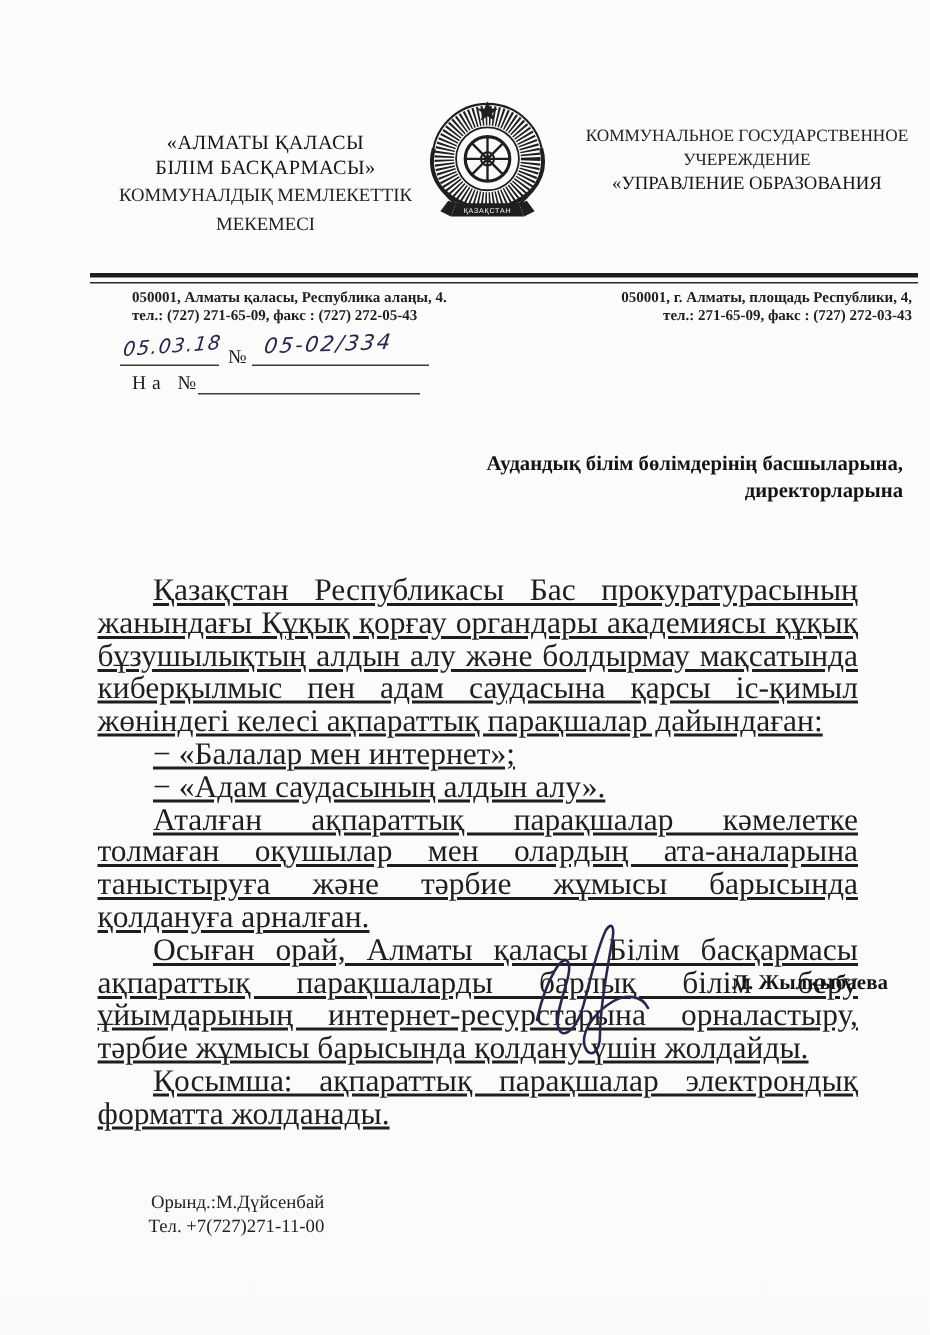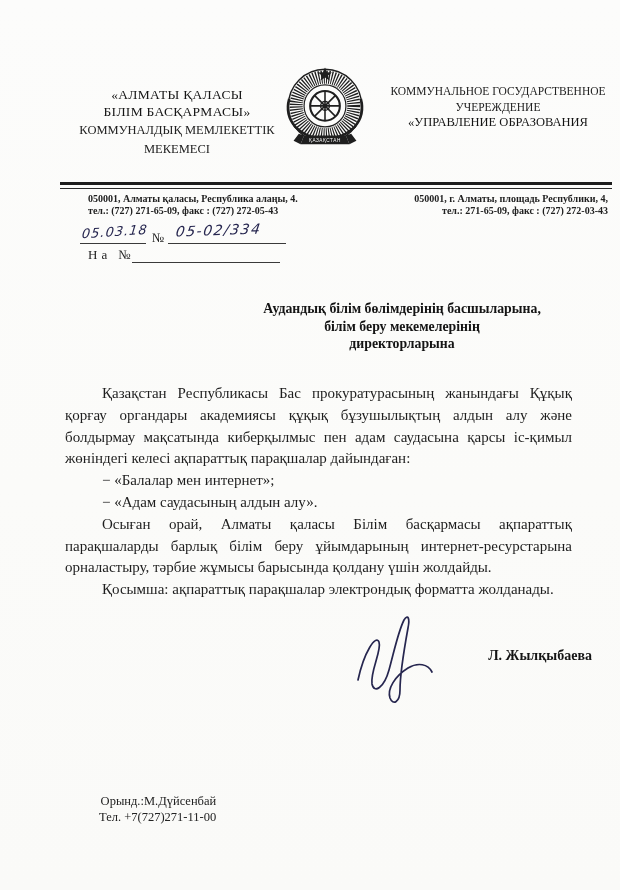--- a/index.html
+++ b/index.html
@@ -27,24 +27,24 @@
   .contact-right{right:12px;top:193px;text-align:right;}
   .hand{font-family:"DejaVu Sans", sans-serif;font-style:italic;color:#26264f;}
   .hand-date{left:82px;top:224px;font-size:13px;transform:rotate(-4deg) skewX(-10deg);letter-spacing:1px;}
   .hand-num{left:176px;top:222px;font-size:14px;transform:rotate(-2deg) skewX(-10deg);letter-spacing:1.5px;}
   .no-label{left:152px;top:230px;font-size:13px;color:#1c1c1c;}
   .uline-date{left:80px;top:243px;width:66px;height:1px;background:#3a3a3a;}
   .uline-num{left:168px;top:243px;width:118px;height:1px;background:#3a3a3a;}
   .na-label{left:88px;top:247px;font-size:13px;letter-spacing:4px;color:#1c1c1c;}
   .uline-na{left:132px;top:262px;width:148px;height:1px;background:#3a3a3a;}
   
-  .addressee{right:18px;top:300px;width:400px;text-align:center;font-weight:bold;
+  .addressee{right:18px;top:300px;width:400px;text-align:right;font-weight:bold;
     font-size:13.8px;line-height:17.5px;color:#141414;}
   
-  .body-text{left:65px;top:383px;width:507px;font-size:15px;line-height:21.8px;color:#1e1e1e;}
+  .body-text{left:65px;top:383px;width:507px;font-size:21px;line-height:21.8px;color:#1e1e1e;text-decoration:underline;}
   .body-text p{margin:0;text-align:justify;text-indent:37px;}
   .body-text .bullet{text-indent:37px;text-align:left;}
   
   .sig-pos{left:130px;top:648px;font-weight:bold;font-size:14px;color:#141414;}
   .sig-name{right:28px;top:648px;font-weight:bold;font-size:14px;color:#141414;}
   .sig-scribble{left:348px;top:612px;width:92px;height:95px;}
   
   .footer{left:99px;top:793px;font-size:12.5px;line-height:16px;color:#222;text-align:right;}
 </style>
 </head>
@@ -99,28 +99,28 @@
   <div class="abs hand hand-date">05.03.18</div>
   <div class="abs no-label">№</div>
   <div class="abs hand hand-num">05-02/334</div>
   <div class="abs uline-date"></div>
   <div class="abs uline-num"></div>
   <div class="abs na-label">На  №</div>
   <div class="abs uline-na"></div>
 
   <div class="abs addressee">
     <div>Аудандық білім бөлімдерінің басшыларына,</div>
-    <div>білім беру мекемелерінің</div>
     <div>директорларына</div>
   </div>
 
   <div class="abs body-text">
     <p>Қазақстан Республикасы Бас прокуратурасының жанындағы Құқық қорғау органдары академиясы құқық бұзушылықтың алдын алу және болдырмау мақсатында киберқылмыс пен адам саудасына қарсы іс-қимыл жөніндегі келесі ақпараттық парақшалар дайындаған:</p>
     <p class="bullet">− «Балалар мен интернет»;</p>
     <p class="bullet">− «Адам саудасының алдын алу».</p>
+    <p>Аталған ақпараттық парақшалар кәмелетке толмаған оқушылар мен олардың ата-аналарына таныстыруға және тәрбие жұмысы барысында қолдануға арналған.</p>
     <p>Осыған орай, Алматы қаласы Білім басқармасы ақпараттық парақшаларды барлық білім беру ұйымдарының интернет-ресурстарына орналастыру, тәрбие жұмысы барысында қолдану үшін жолдайды.</p>
     <p>Қосымша: ақпараттық парақшалар электрондық форматта жолданады.</p>
   </div>
 
   <div class="abs sig-scribble">
     <svg viewBox="0 0 92 95" width="92" height="95" xmlns="http://www.w3.org/2000/svg">
       <path d="M10,68 C16,40 28,22 31,30 C34,38 22,60 24,72 C26,82 36,76 41,58 C46,40 50,20 56,8 C60,2 62,6 60,16 C56,38 52,62 52,78 C52,90 45,94 42,86 C39,77 47,64 60,56 C70,50 80,52 84,60" fill="none" stroke="#26264f" stroke-width="1.7" stroke-linecap="round"></path>
     </svg>
   </div>
   <div class="abs sig-name">Л. Жылқыбаева</div>

